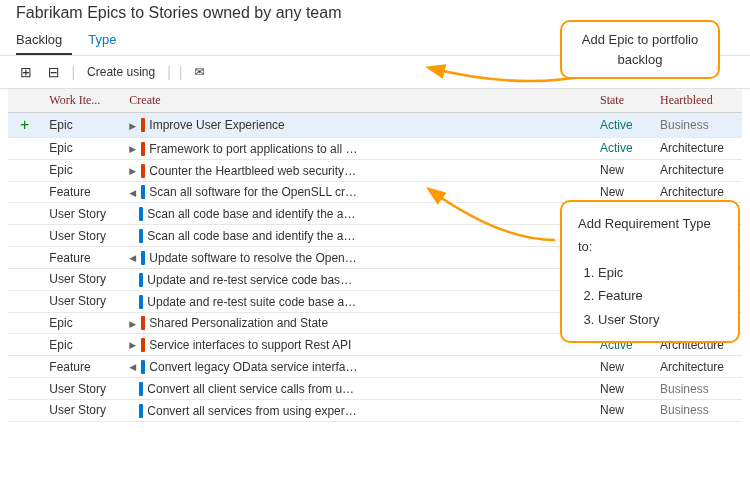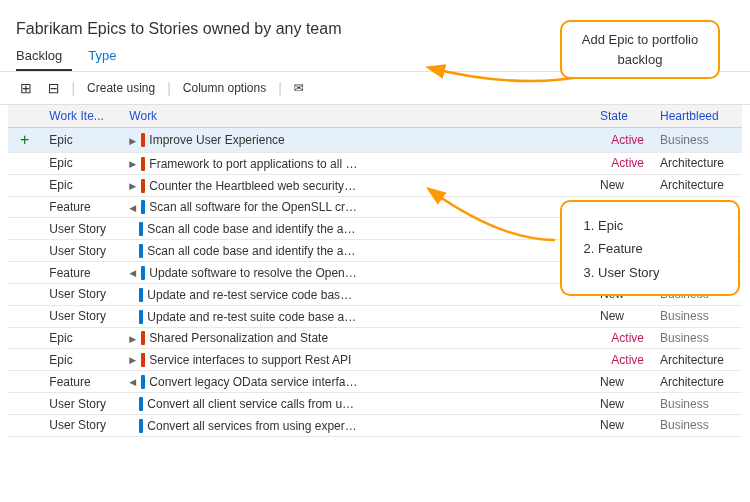--- a/index.html
+++ b/index.html
@@ -8,21 +8,21 @@
       font-size: 12px;
       background: #fff;
       color: #333;
       width: 750px;
       height: 502px;
       overflow: hidden;
       position: relative;
     }
 
     .page-header {
-      padding: 20px 16px 6px 16px;
+      padding: 4px 16px 6px 16px;
       font-size: 16px;
       font-weight: 400;
       color: #333;
     }
 
     .tabs {
       display: flex;
       padding: 0 16px;
       border-bottom: 1px solid #e0e0e0;
       margin-bottom: 0;
@@ -132,22 +132,23 @@
     .backlog-table thead tr {
       background: #f3f3f3;
       border-bottom: 1px solid #d0d0d0;
     }
 
     .backlog-table thead th {
       padding: 4px 8px;
       text-align: left;
       font-weight: 500;
       font-size: 12px;
-      color: #1d4ed8;
+      color: #7f1d1d;
       white-space: nowrap;
+      font-family: Liberation Serif, serif;
     }
 
     .backlog-table tbody tr {
       border-bottom: 1px solid #e8e8e8;
     }
 
     .backlog-table tbody tr.selected {
       background: #e5f0fa;
     }
 
@@ -202,33 +203,34 @@
 
     .color-bar {
       display: inline-block;
       width: 4px;
       height: 14px;
       margin-right: 4px;
       vertical-align: middle;
       border-radius: 1px;
     }
 
-    .state-active { color: #be185d; text-align: right; }
+    .state-active { color: #0f766e; }
 
     .req-business { color: #737373; font-weight: 500; }
   </style>
 </head>
 <body>
 
 <div class="annotation-box-top">
   <span style="white-space:pre-line;">Add Epic to portfolio
 backlog</span>
 </div>
 
 <div class="annotation-box-right">
+  <div style="font-weight:500;">Add Requirement Type to:</div>
   <ol>
     <li>Epic</li>
     <li>Feature</li>
     <li>User Story</li>
   </ol>
 </div>
 
 <svg class="arrow-overlay" viewBox="0 0 750 502">
 
   <path d="M 590 75 Q 520 90 430 68" stroke="#f90" stroke-width="2.5" fill="none" marker-end="url(#arrowhead1)"></path>
@@ -256,36 +258,33 @@
     <span style="font-size:14px;">⊞</span>
   </button>
   <button class="toolbar-btn">
     <span style="font-size:14px;">⊟</span>
   </button>
   <span class="toolbar-separator">|</span>
   <button class="toolbar-btn">
     <span>Create using</span>
   </button>
   <span class="toolbar-separator">|</span>
-  <button class="toolbar-btn column-options-btn">
-    <span>Column options</span>
-  </button>
   <span class="toolbar-separator">|</span>
   <button class="toolbar-btn">
     <span>✉</span>
   </button>
 </div>
 
 <div class="table-wrapper">
   <table class="backlog-table">
     <thead>
       <tr>
         <th class="row-num-col"></th>
         <th class="work-type-col">Work Ite...</th>
-        <th class="title-col">Work</th>
+        <th class="title-col">Create</th>
         <th class="state-col">State</th>
         <th class="req-col">Heartbleed</th>
       </tr>
     </thead>
     <tbody id="table-body">
     <tr class="selected">
           <td class="row-num-col"><span class="add-btn" style="color:#107c10;font-size:16px;">+</span></td>
           <td class="work-type-col">Epic</td>
           <td class="title-col"><span class="expand-icon" style="font-size:9px;color:#666;">▶</span><span class="color-bar" style="background:#d83b01;"></span><span class="title-text">Improve User Experience</span></td>
           <td class="state-col state-active">Active</td>

